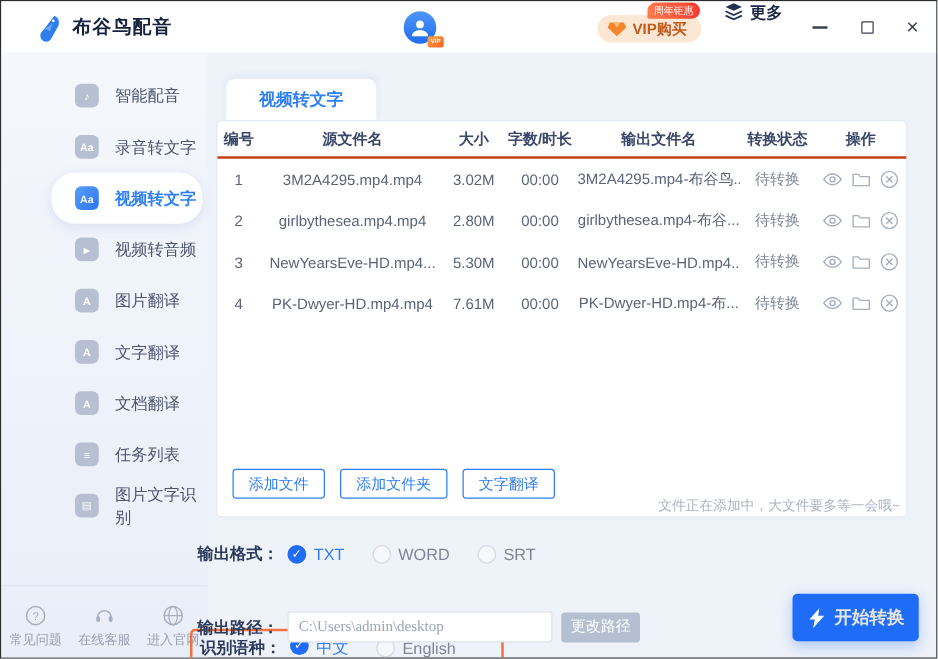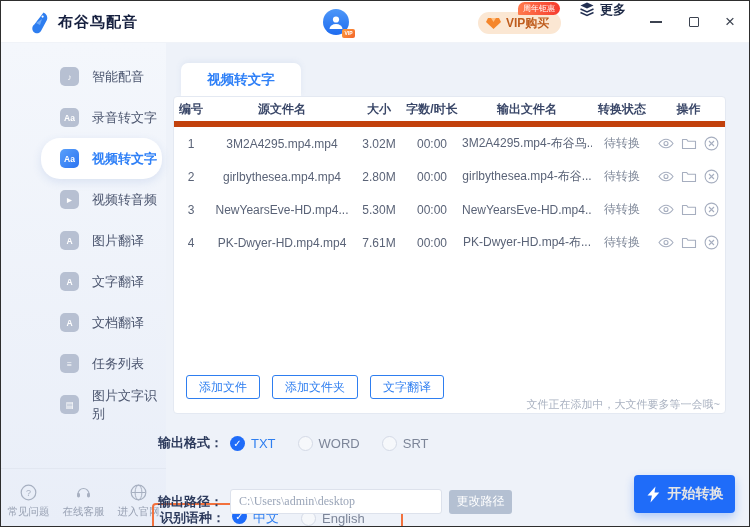--- a/index.html
+++ b/index.html
@@ -57,21 +57,21 @@
   .flink { display:flex; flex-direction:column; align-items:center; gap:4px; cursor:pointer;
            color:#98a1b3; font-size:10.5px; }
 
   
   .tab { position:absolute; left:15px; top:20px; width:120px; height:33px; background:#fff;
          border-radius:7px 7px 0 0; box-shadow:0 -2px 6px rgba(80,110,180,.08);
          display:flex; align-items:center; justify-content:center;
          color:#2f80f7; font-size:13.5px; font-weight:600; cursor:pointer; }
   .panel { position:absolute; left:7px; top:53px; width:553px; height:318px; background:#fff;
            border:1px solid #e4e9f2; border-radius:4px; }
-  .thead { display:flex; height:30px; align-items:center; border-bottom:6px solid #c2410c;
+  .thead { display:flex; height:30px; align-items:center; border-bottom:2px solid #c2410c;
            font-size:12px; color:#3a4768; font-weight:600; }
   .trow { display:flex; height:33px; align-items:center; font-size:12px; color:#5a6377; }
   .c { text-align:center; overflow:hidden; white-space:nowrap; }
   .c0{width:34px;} .c1{width:148px;} .c2{width:46px;} .c3{width:60px;}
   .c4{width:130px;} .c5{width:60px;} .c6{flex:1;}
   .status { color:#7e8798; }
   .ops { display:flex; justify-content:center; align-items:center; gap:7px; }
   .op-ic { display:inline-flex; cursor:pointer; }
   .panel-actions { position:absolute; left:12px; bottom:14px; display:flex; gap:12px; }
   .btn-outline { height:24px; padding:0 12px; border:1px solid #2e7ef0; color:#2e7ef0;

